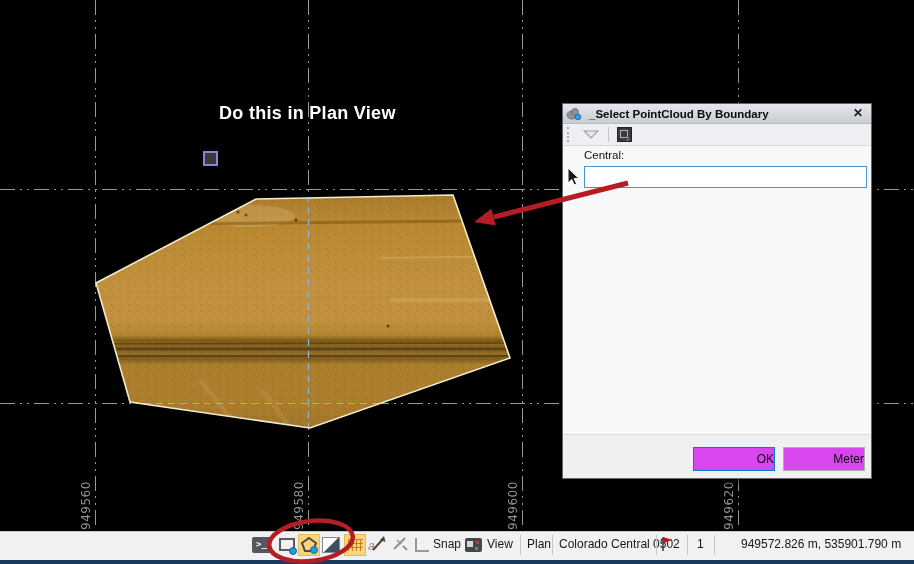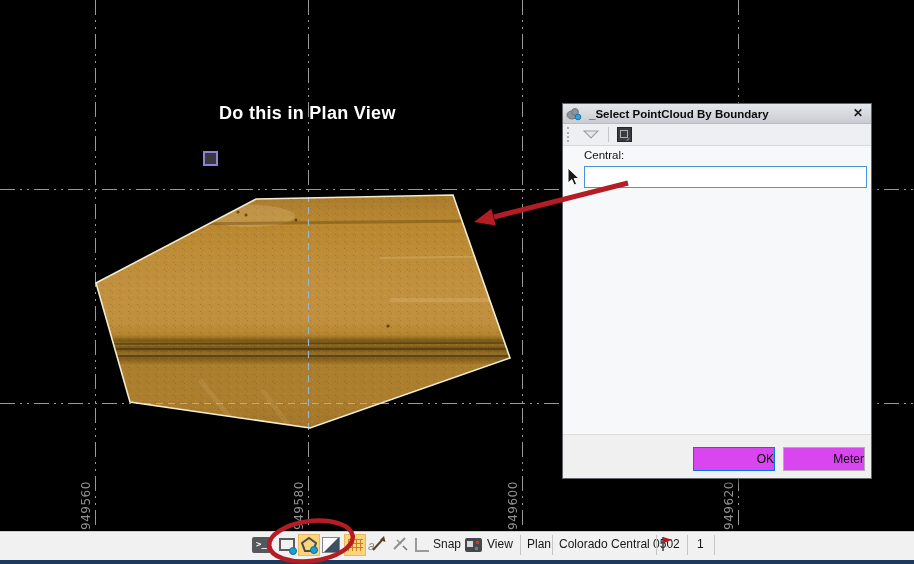--- a/index.html
+++ b/index.html
@@ -247,20 +247,21 @@
   <div id="ic-flag">
     <svg width="14" height="17">
       <line x1="3" y1="2" x2="3" y2="16" stroke="#3a3a3a" stroke-width="1.5"></line>
       <polygon points="3,2 12,4.8 3,8.6" fill="#ba1622"></polygon>
     </svg>
   </div>
 
   <div class="sb-sep" style="left:687px"></div>
   <div class="sb-text" style="left:697px">1</div>
   <div class="sb-sep" style="left:714px"></div>
+  <div class="sb-text" style="left:741px">949572.826 m, 535901.790 m</div>
 
   <div id="navy-strip"></div>
 
   <svg id="annotations" width="914" height="564">
     <g>
       <line x1="628" y1="183" x2="494" y2="217" stroke="#b41d23" stroke-width="5"></line>
       <polygon points="474,222 491.4,208.8 495.8,225.4" fill="#b41d23"></polygon>
     </g>
     <ellipse cx="311" cy="541" rx="42" ry="20" transform="rotate(-7 311 541)" fill="none" stroke="#b41d23" stroke-width="4.5"></ellipse>
   </svg>

